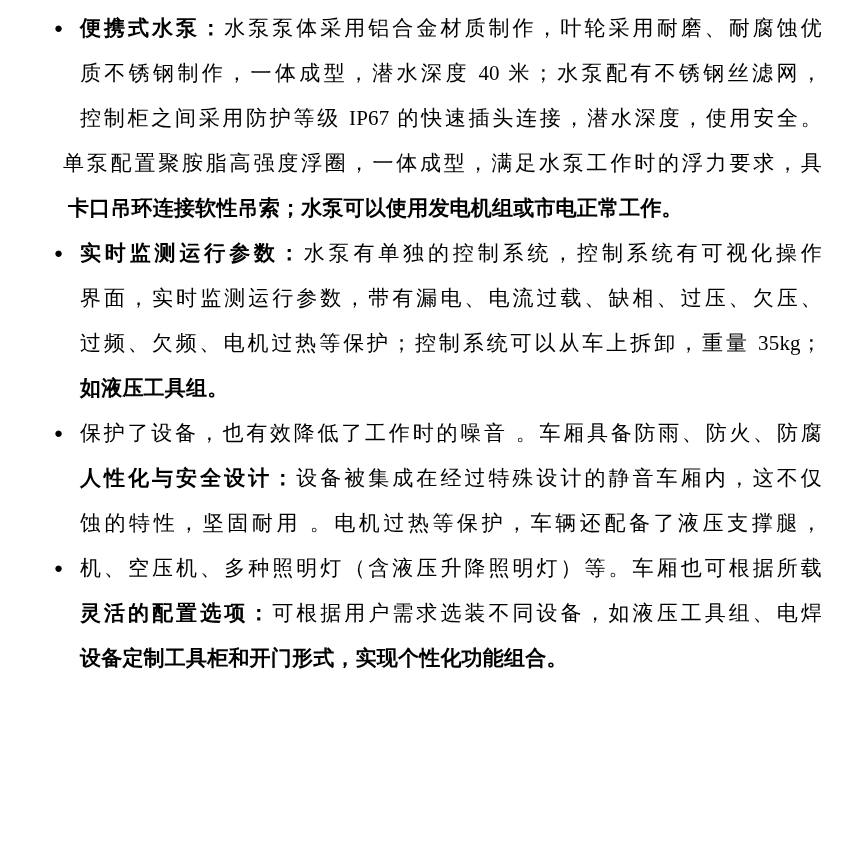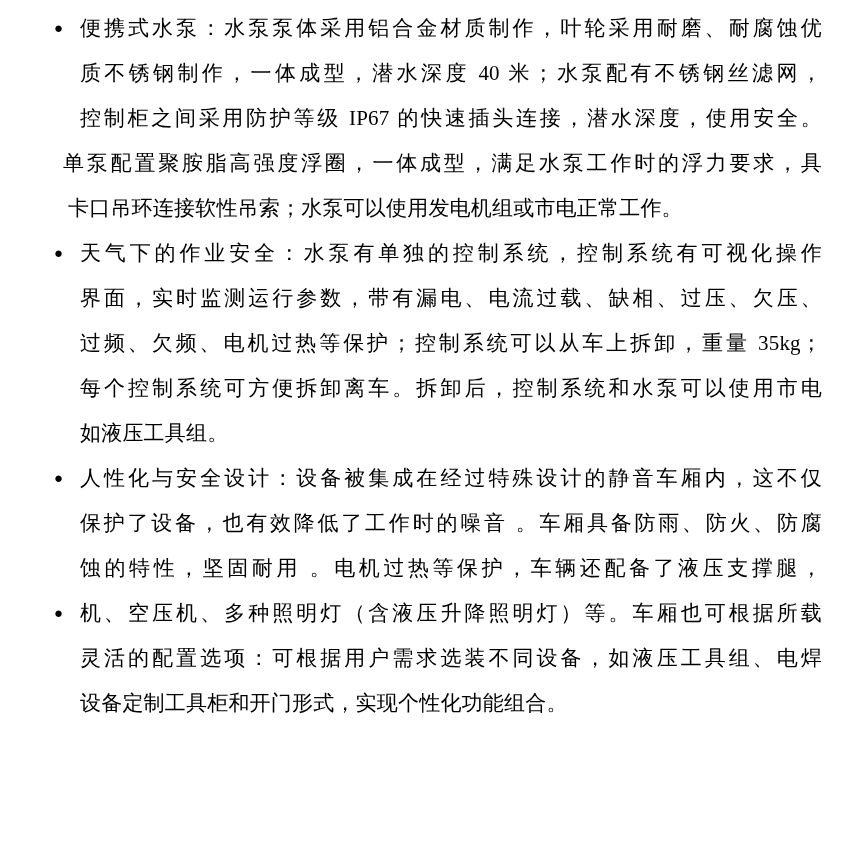--- a/index.html
+++ b/index.html
@@ -37,23 +37,24 @@
     font-size: 21px;
     line-height: 45px;
     letter-spacing: 0.2px;
     text-align: justify;
     text-align-last: justify;
     text-justify: inter-character;
     white-space: nowrap;
   }
   .line.last {
     text-align-last: left;
+    font-weight: bold;
   }
   .b {
-    font-weight: normal;
+    font-weight: bold;
     margin-top: 47px;
   }
 </style>
 </head>
 <body>
 
 <div class="doc">
   <div>
       <div class="bullet-item">
     <span class="marker">●</span>
@@ -61,32 +62,31 @@
           <div class="line"><span class="b">便携式水泵：</span><span>水泵泵体采用铝合金材质制作，叶轮采用耐磨、耐腐蚀优</span></div>
           <div class="line"><span>质不锈钢制作，一体成型，潜水深度 40 米；水泵配有不锈钢丝滤网，</span></div>
           <div class="line"><span>控制柜之间采用防护等级 IP67 的快速插头连接，潜水深度，使用安全。</span></div>
           <div class="line" style="margin-left: -17px;"><span>单泵配置聚胺脂高强度浮圈，一体成型，满足水泵工作时的浮力要求，具</span></div>
           <div class="line last" style="margin-left: -12px;"><span>卡口吊环连接软性吊索；水泵可以使用发电机组或市电正常工作。</span></div>
         </div>
   </div>
       <div class="bullet-item">
     <span class="marker">●</span>
     <div>
-          <div class="line"><span class="b">天气下的作业安全：</span><span>水泵有单独的控制系统，控制系统有可视化操作</span></div>
+          <div class="line"><span class="b">实时监测运行参数：</span><span>水泵有单独的控制系统，控制系统有可视化操作</span></div>
           <div class="line"><span>界面，实时监测运行参数，带有漏电、电流过载、缺相、过压、欠压、</span></div>
           <div class="line"><span>过频、欠频、电机过热等保护；控制系统可以从车上拆卸，重量 35kg；</span></div>
-          <div class="line"><span>每个控制系统可方便拆卸离车。拆卸后，控制系统和水泵可以使用市电</span></div>
           <div class="line last"><span>如液压工具组。</span></div>
         </div>
   </div>
       <div class="bullet-item">
     <span class="marker">●</span>
     <div>
+          <div class="line"><span>保护了设备，也有效降低了工作时的噪音 。车厢具备防雨、防火、防腐</span></div>
           <div class="line"><span class="b">人性化与安全设计：</span><span>设备被集成在经过特殊设计的静音车厢内，这不仅</span></div>
-          <div class="line"><span>保护了设备，也有效降低了工作时的噪音 。车厢具备防雨、防火、防腐</span></div>
           <div class="line"><span>蚀的特性，坚固耐用 。电机过热等保护，车辆还配备了液压支撑腿，</span></div>
         </div>
   </div>
       <div class="bullet-item">
     <span class="marker">●</span>
     <div>
           <div class="line"><span>机、空压机、多种照明灯（含液压升降照明灯）等。车厢也可根据所载</span></div>
           <div class="line"><span class="b">灵活的配置选项：</span><span>可根据用户需求选装不同设备，如液压工具组、电焊</span></div>
           <div class="line last"><span>设备定制工具柜和开门形式，实现个性化功能组合。</span></div>
         </div>

